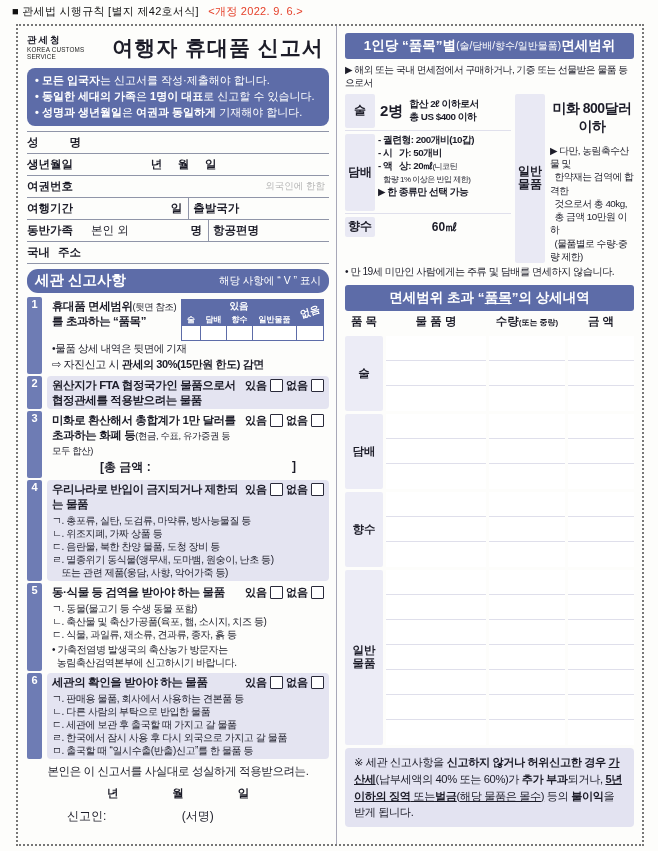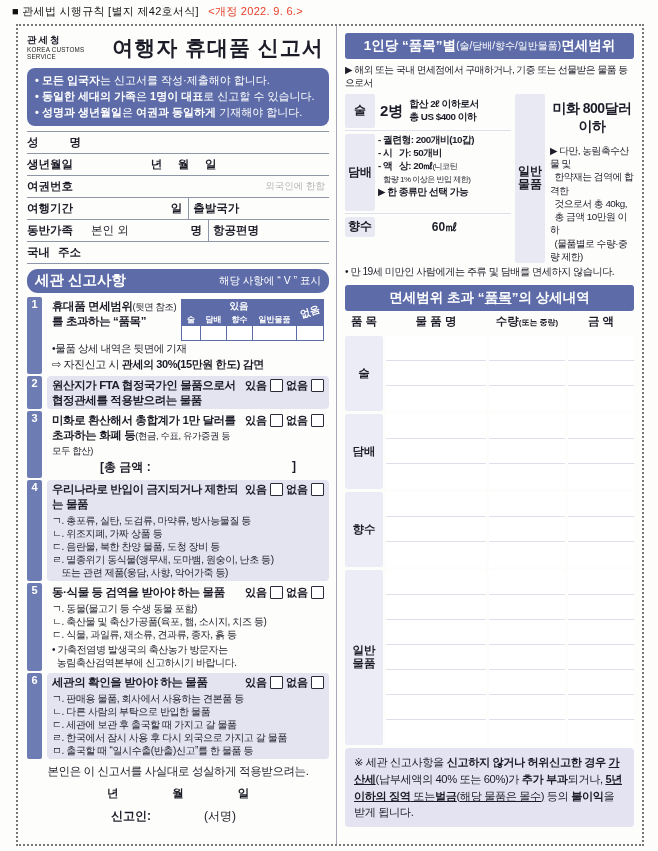--- a/index.html
+++ b/index.html
@@ -66,21 +66,21 @@
   .mini .body td { height:15px; background:#fff; }
   .no-cell span { display:inline-block; transform:rotate(-18deg); font-size:10px; }
 
   .amount-line { display:flex; font-weight:bold; font-size:12px; margin:2px 28px 0 48px;gap:32px; }
   .amount-line .gap { flex:1; }
 
   .sign-sec { margin-top:5px; text-align:center; }
   .sign-statement { font-size:11.5px; letter-spacing:-0.4px; }
   .sign-date { display:flex; justify-content:space-evenly; margin:7px auto 0; width:250px; font-size:11.5px; font-weight:bold; }
   .sign-row { display:flex; align-items:center; margin-top:7px; padding:0 40px; font-size:12px; }
-  .sign-row .who { font-weight:bold;margin-left:44px; }
+  .sign-row .who { font-weight:normal; }
   .sign-row .line { flex:1; }
 
   
   .r-band { background:#5d6ca8; color:#fff; border-radius:3px; height:26px; display:flex; align-items:center; justify-content:center; font-size:13.5px; }
   .r-band .sm { font-size:10px; }
   .r-intro { font-size:9.8px; letter-spacing:-0.5px; margin:5px 0 4px; }
 
   .duty { display:flex; gap:4px; }
   .duty-left { width:166px; }
   .duty-row { display:flex; gap:3px; margin-bottom:3px; border-bottom:1px solid #e0e0ec; padding-bottom:2px; }

